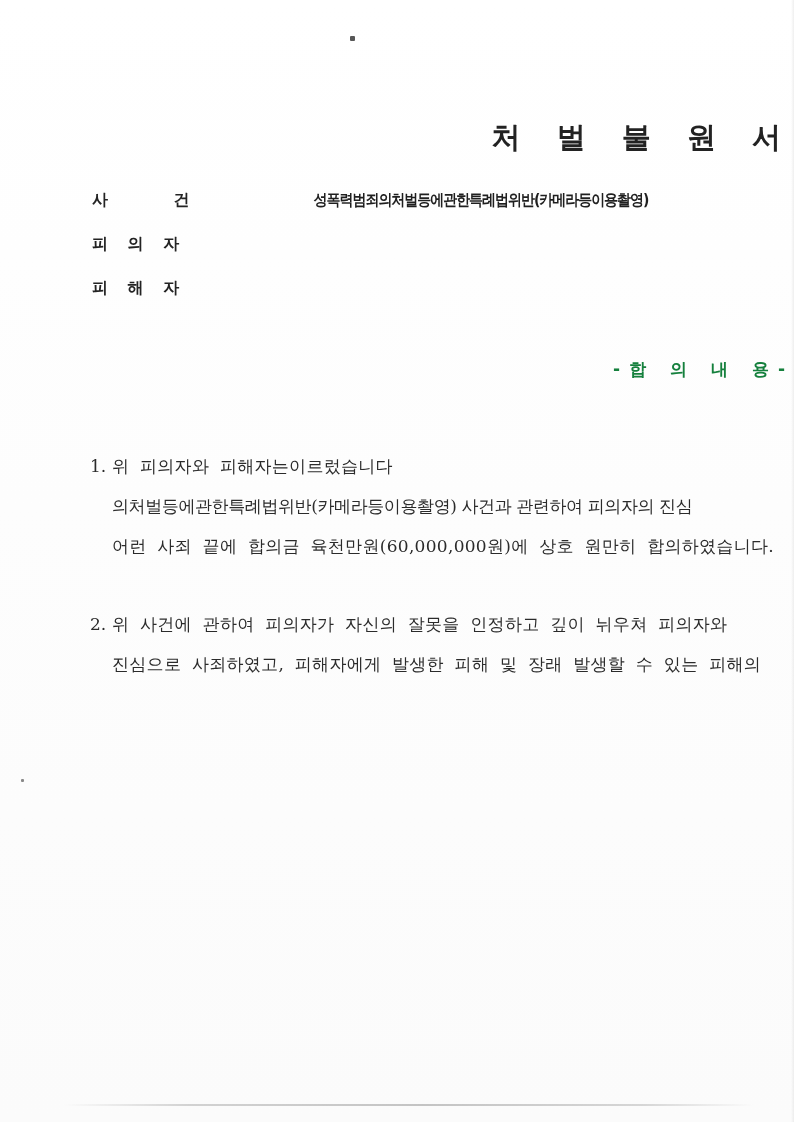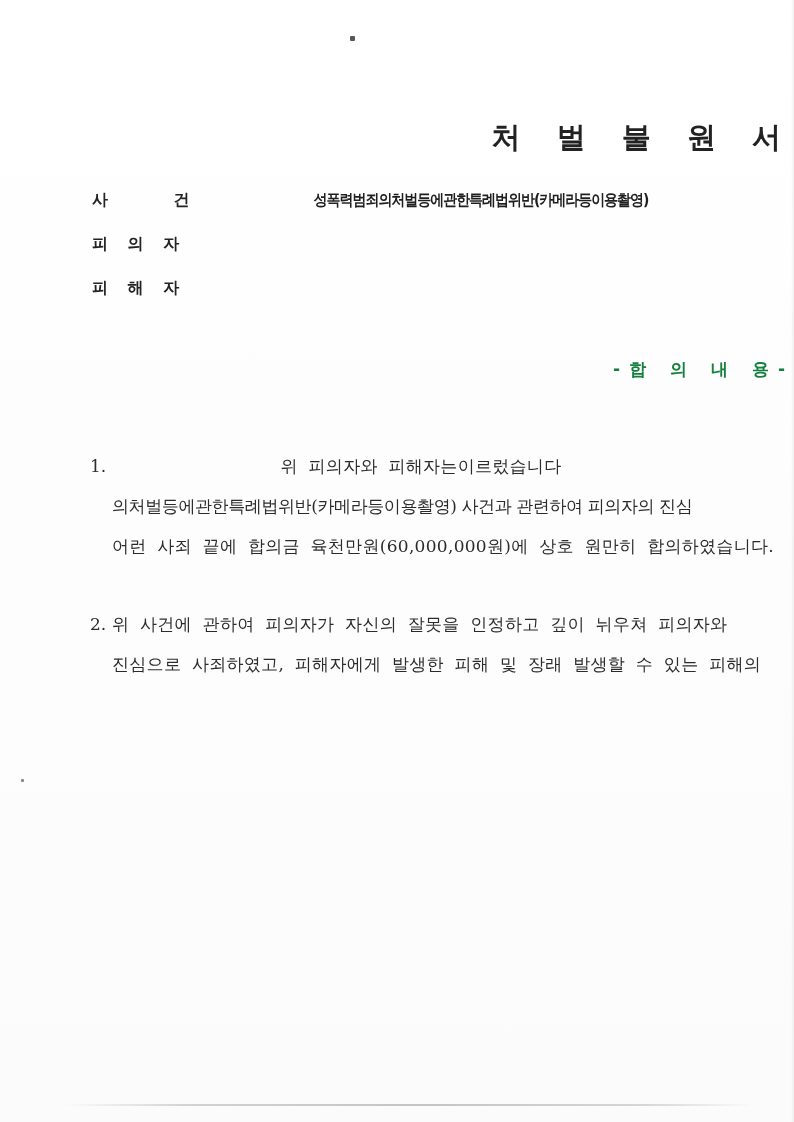--- a/index.html
+++ b/index.html
@@ -125,22 +125,21 @@
     font-size: 17px;
     color: #2b2b2b;
   }
   .line-body {
     flex: 1 1 auto;
     display: flex;
     justify-content: space-between;
     letter-spacing: 0.3px;
   }
   .line-body.justify {
-    justify-content: center;
-    margin-left: 28px;
+    justify-content: flex-start;
   }
   .line-body.start {
     justify-content: flex-start;
   }
   .indent-line {
     padding-left: 22px;
     align-items: center;
   }
   .seg {
     white-space: nowrap;

